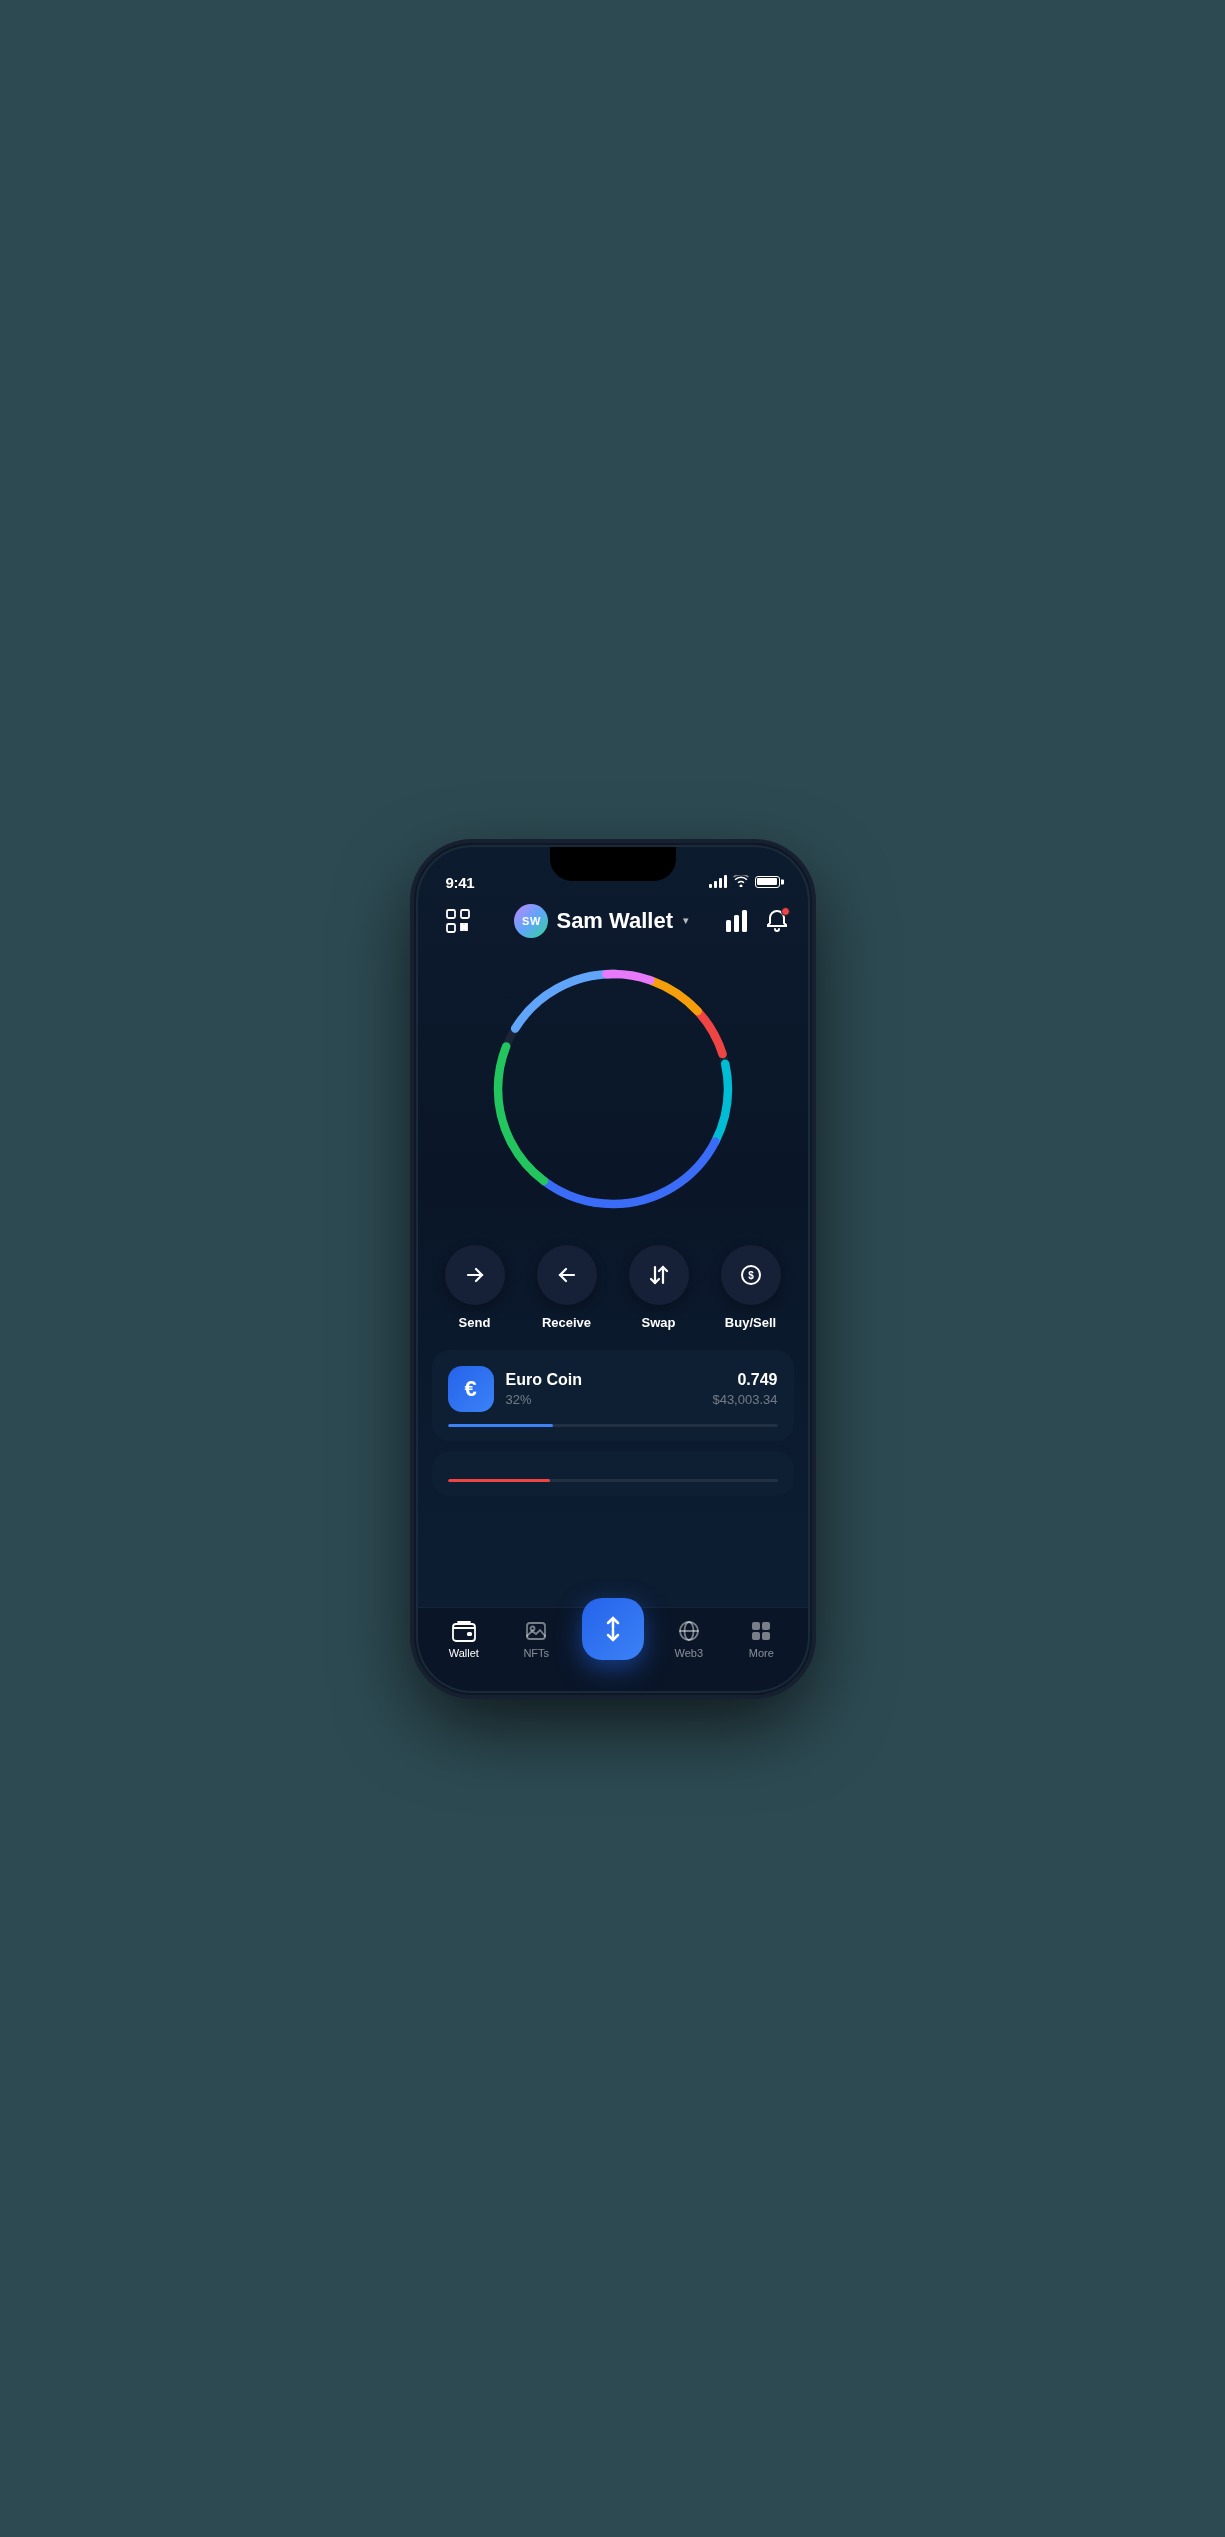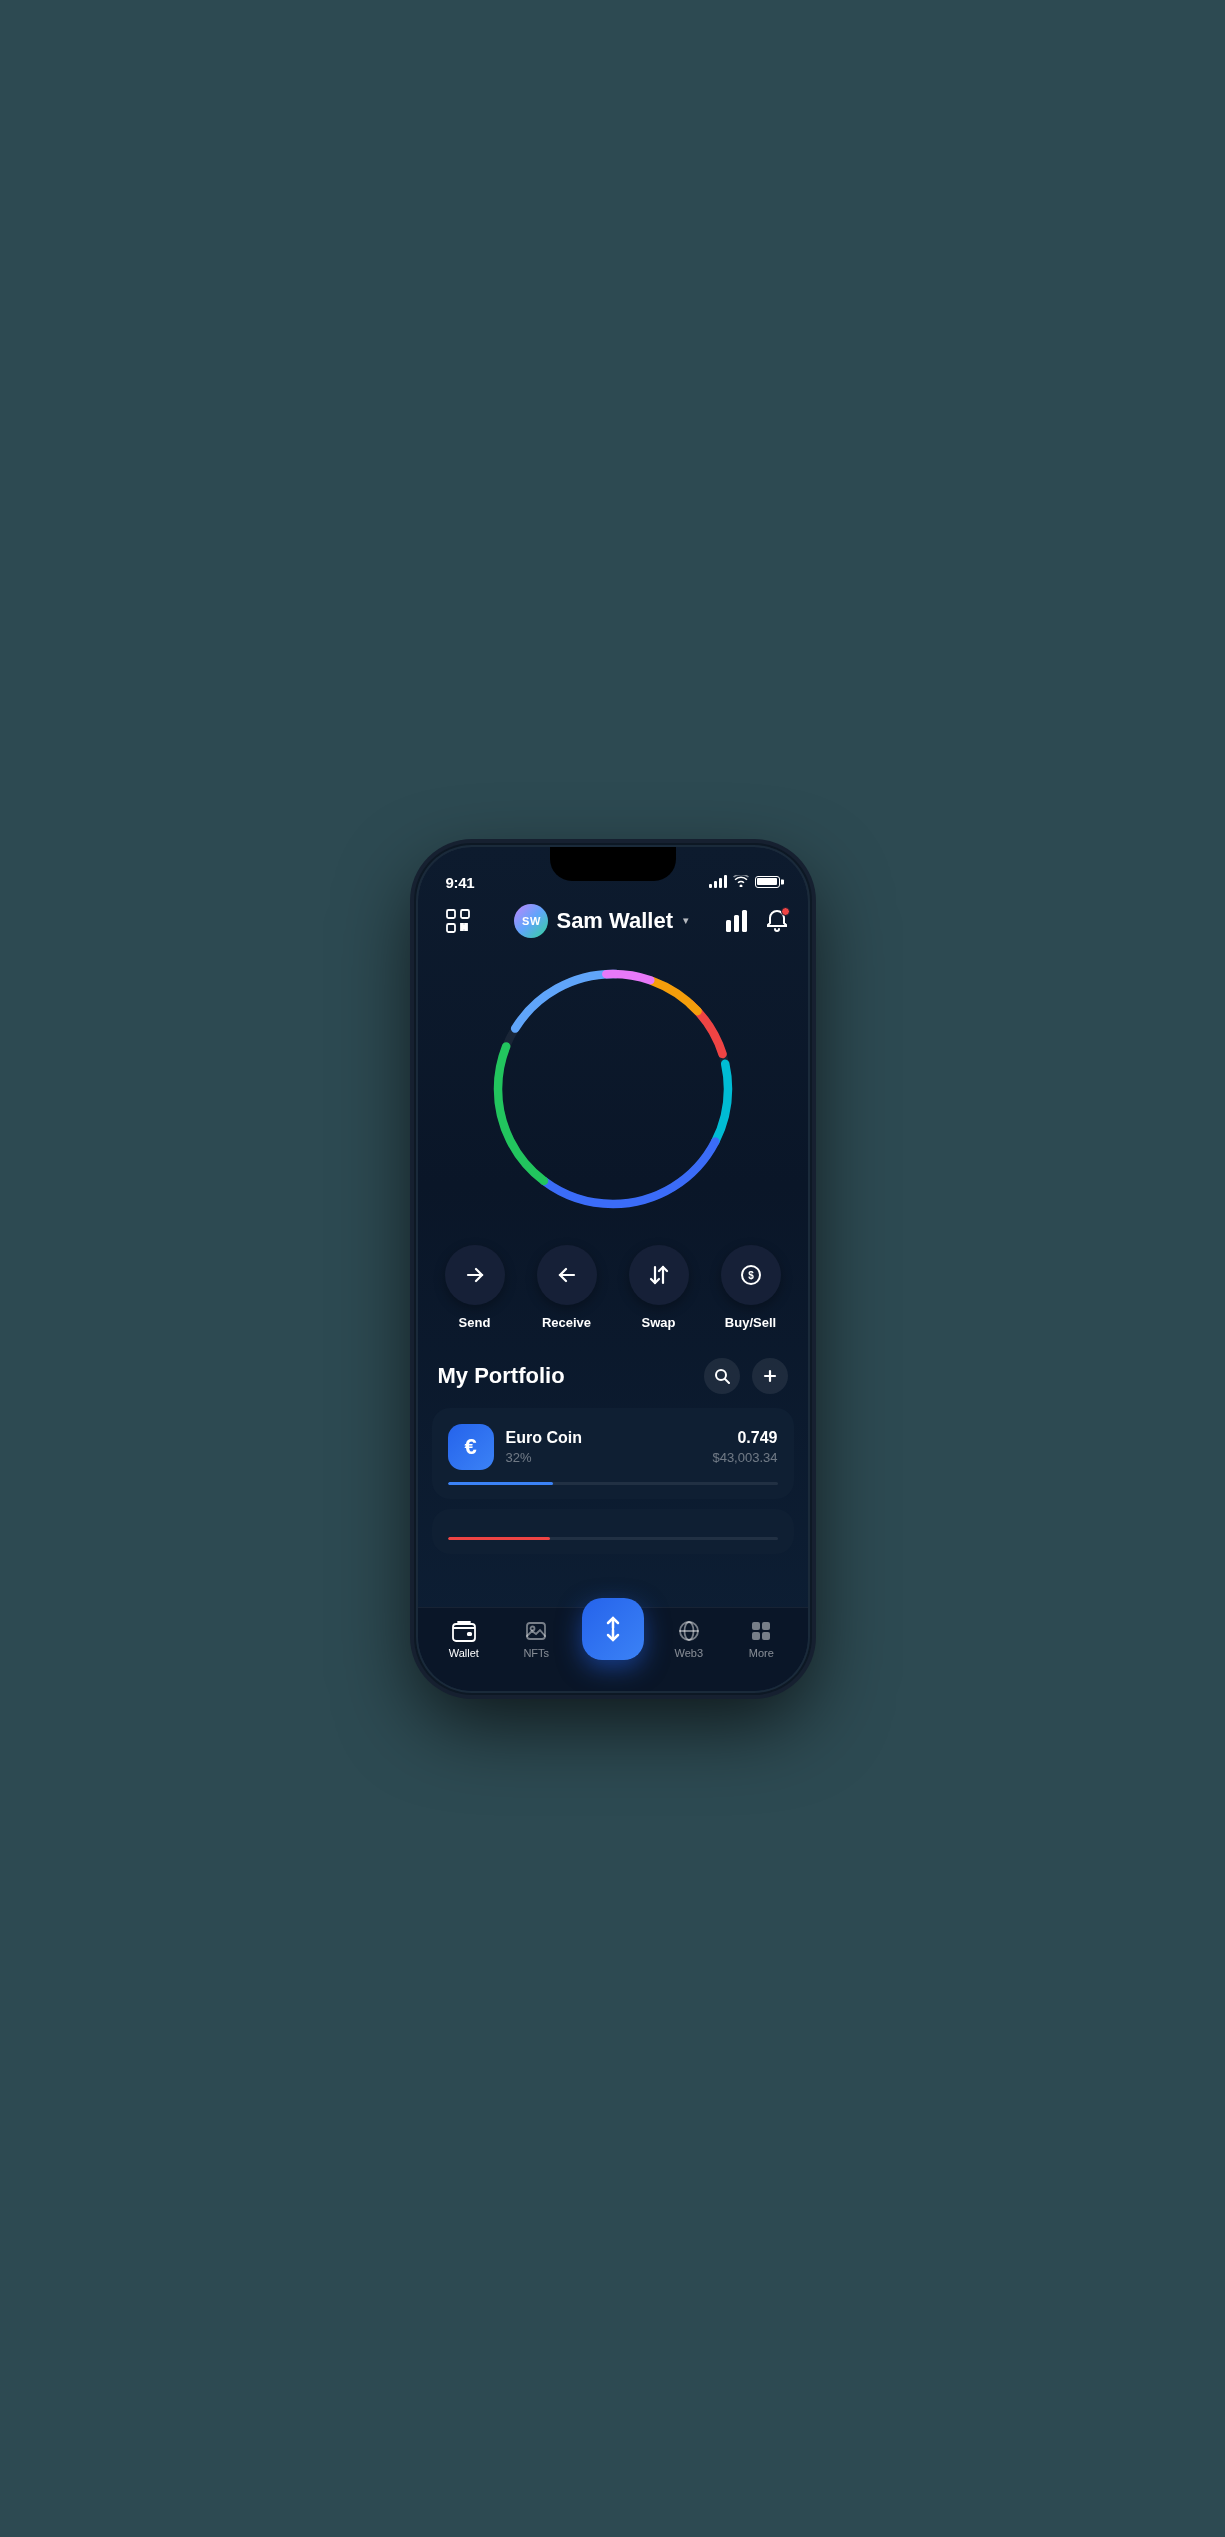--- a/index.html
+++ b/index.html
@@ -610,37 +610,20 @@
           <svg width="22" height="22" viewBox="0 0 22 22" fill="none" stroke="white" stroke-width="2" stroke-linecap="round">
             <circle cx="11" cy="11" r="9"></circle>
             <text x="11" y="15" text-anchor="middle" fill="white" font-size="10" font-weight="bold" stroke="none">$</text>
           </svg>
         </div>
         <span class="action-btn-label">Buy/Sell</span>
       </div>
     </div>
 
     <div class="portfolio-section">
-      <div class="portfolio-header">
-        <span class="portfolio-title">My Portfolio</span>
-        <div class="portfolio-actions">
-          <div class="portfolio-action-btn">
-            <svg width="16" height="16" viewBox="0 0 16 16" fill="none" stroke="white" stroke-width="2" stroke-linecap="round">
-              <circle cx="7" cy="7" r="5"></circle>
-              <line x1="11" y1="11" x2="15" y2="15"></line>
-            </svg>
-          </div>
-          <div class="portfolio-action-btn">
-            <svg width="16" height="16" viewBox="0 0 16 16" fill="none" stroke="white" stroke-width="2.2" stroke-linecap="round">
-              <line x1="8" y1="3" x2="8" y2="13"></line>
-              <line x1="3" y1="8" x2="13" y2="8"></line>
-            </svg>
-          </div>
-        </div>
-      </div>
 
       <div class="asset-list">
 
         <div class="asset-card">
           <div class="asset-row">
             <div class="asset-icon asset-icon-euro">
               <span class="euro-symbol">€</span>
             </div>
             <div class="asset-info">
               <div class="asset-name">Euro Coin</div>

